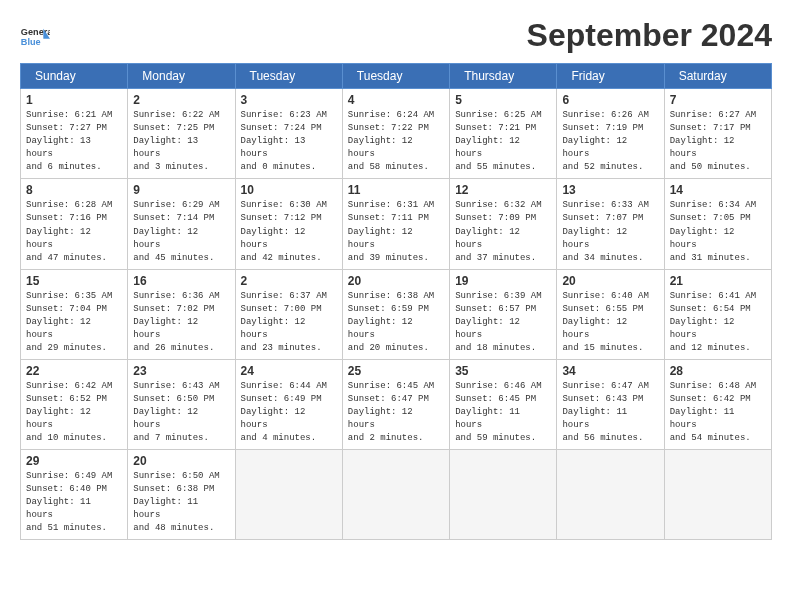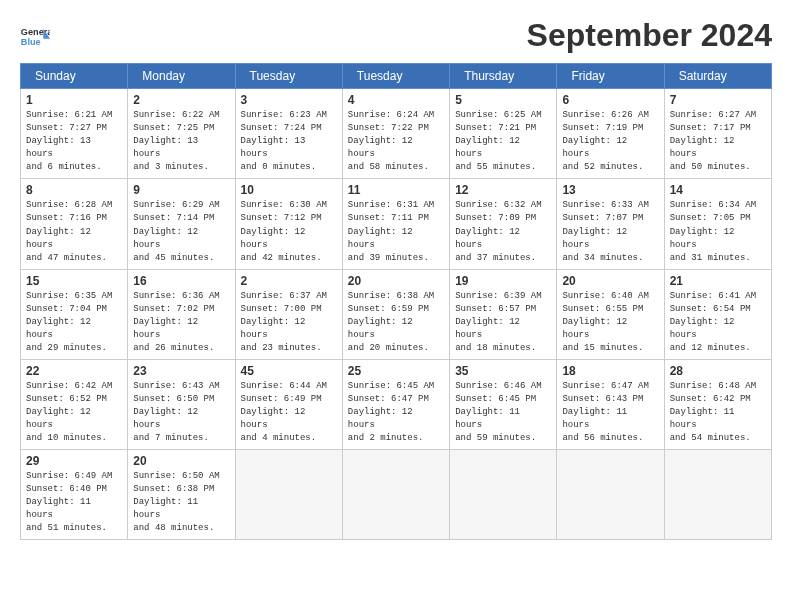--- a/index.html
+++ b/index.html
@@ -261,39 +261,39 @@
             Sunrise: 6:42 AM<br>Sunset: 6:52 PM<br>Daylight: 12 hours<br>and 10 minutes.
           </div>
         </td>
         <td>
           <span class="day-num">23</span>
           <div class="day-info">
             Sunrise: 6:43 AM<br>Sunset: 6:50 PM<br>Daylight: 12 hours<br>and 7 minutes.
           </div>
         </td>
         <td>
-          <span class="day-num">45</span>
+          <span class="day-num">24</span>
           <div class="day-info">
             Sunrise: 6:44 AM<br>Sunset: 6:49 PM<br>Daylight: 12 hours<br>and 4 minutes.
           </div>
         </td>
         <td>
           <span class="day-num">25</span>
           <div class="day-info">
             Sunrise: 6:45 AM<br>Sunset: 6:47 PM<br>Daylight: 12 hours<br>and 2 minutes.
           </div>
         </td>
         <td>
           <span class="day-num">35</span>
           <div class="day-info">
             Sunrise: 6:46 AM<br>Sunset: 6:45 PM<br>Daylight: 11 hours<br>and 59 minutes.
           </div>
         </td>
         <td>
-          <span class="day-num">18</span>
+          <span class="day-num">34</span>
           <div class="day-info">
             Sunrise: 6:47 AM<br>Sunset: 6:43 PM<br>Daylight: 11 hours<br>and 56 minutes.
           </div>
         </td>
         <td>
           <span class="day-num">28</span>
           <div class="day-info">
             Sunrise: 6:48 AM<br>Sunset: 6:42 PM<br>Daylight: 11 hours<br>and 54 minutes.
           </div>
         </td>

